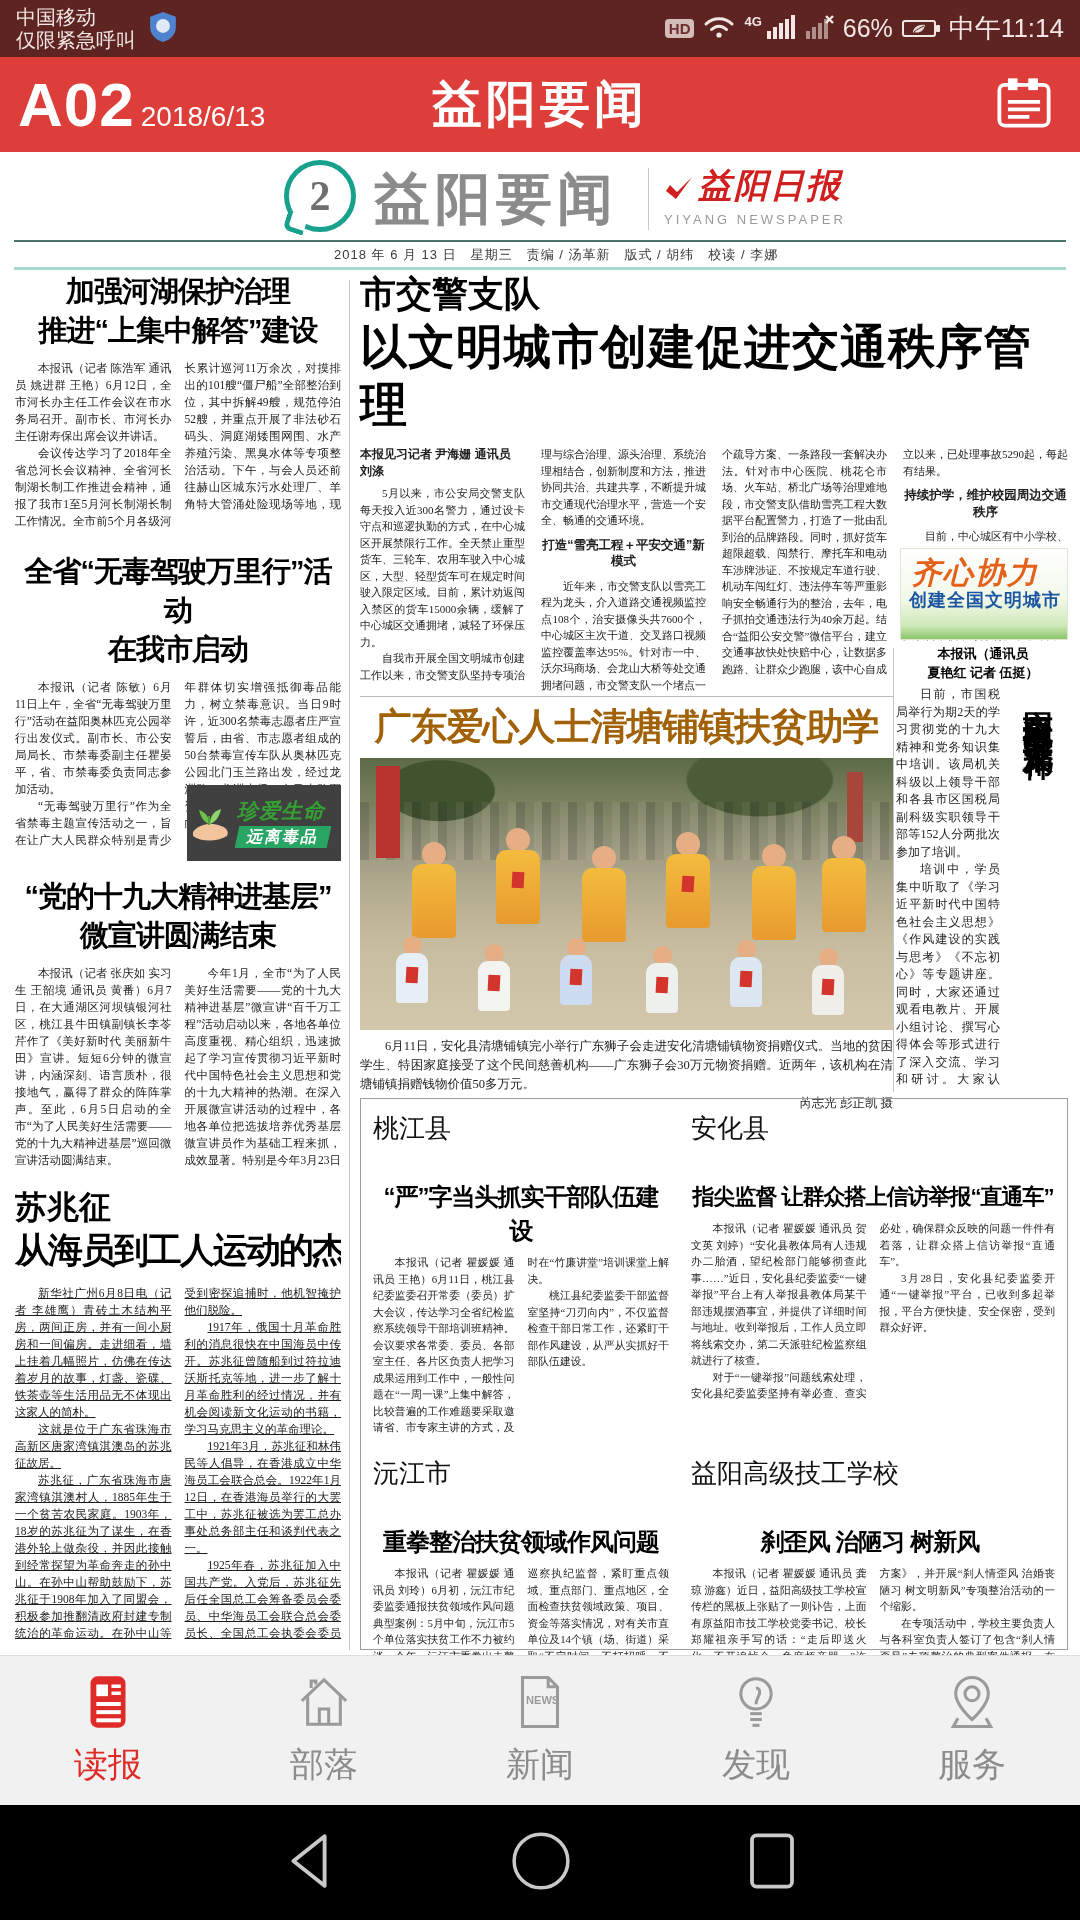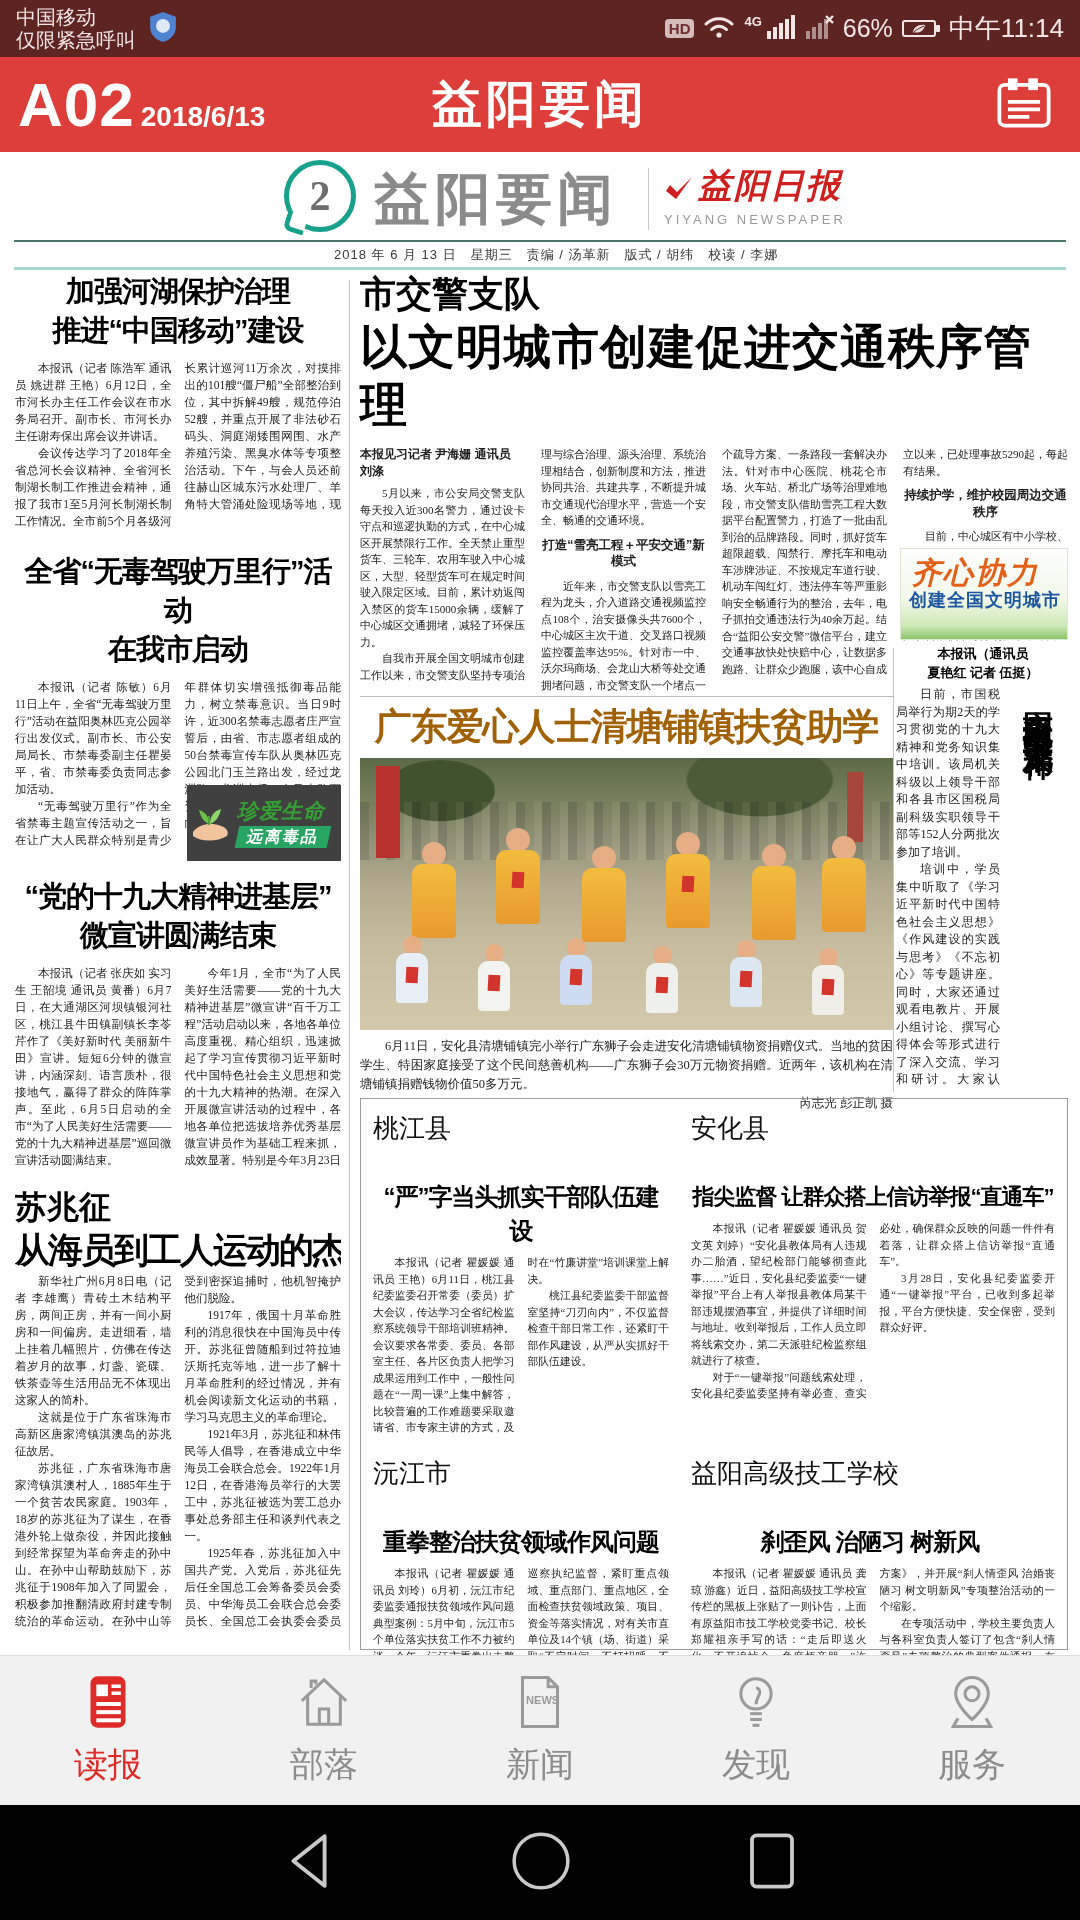--- a/index.html
+++ b/index.html
@@ -19,21 +19,21 @@
   .sb-time { font-size:26px; margin-left:4px; }
   .batt { position:relative; width:34px; height:17px; border:2px solid #f3e7e5; border-radius:3px; display:flex; align-items:center; justify-content:center;}
   .batt:after { content:""; position:absolute; right:-6px; top:3px; width:4px; height:7px; background:#f3e7e5; border-radius:1px;}
   .net4g { font-size:13px; font-weight:bold; position:relative; top:-7px; margin-right:-4px;}
 
   
   .app-header { position:absolute; left:0; top:57px; width:1080px; height:95px; background:#dd3e3a;
     color:#fff; display:flex; align-items:center; }
   .ah-left { display:flex; align-items:baseline; padding-left:18px; width:330px; }
   .ah-page { font-size:62px; font-weight:bold; letter-spacing:1px;}
-  .ah-date { font-size:28px; margin-left:6px;font-weight:bold; }
+  .ah-date { font-size:28px; margin-left:6px; }
   .ah-title { flex:1; text-align:center; font-size:50px; font-weight:bold; letter-spacing:4px;}
   .ah-right { width:330px; display:flex; justify-content:flex-end; padding-right:26px;}
   .ah-btn { background:none; border:none; cursor:pointer; }
 
   
   .page { position:absolute; left:0; top:152px; width:1080px; height:1503px; background:#fff; overflow:hidden;
     font-family:"Liberation Serif","DejaVu Serif",serif; }
   .abs { position:absolute; }
 
   .mh-circle { position:absolute; left:284px; top:8px; width:72px; height:72px; border:5px solid #17a18c;
@@ -230,21 +230,21 @@
 
     <div class="vrule" style="left:349px; top:128px; height:1370px;"></div>
     <div class="vrule" style="left:893px; top:496px; height:444px;"></div>
     <div class="abs" style="left:360px; top:544px; width:533px; border-top:1px solid #bbb;"></div>
 
     <div class="abs" style="left:15px; top:120px; width:326px; height:1382px;">
 
       <div class="lart">
         <div class="h-c2">
           <div>加强河湖保护治理</div>
-          <div>推进“中国移动”建设</div>
+          <div>推进“上集中解答”建设</div>
         </div>
         <div class="bt cols2" style="height:176px; margin-top:10px;">
           <p>本报讯（记者 陈浩军 通讯员 姚进群 王艳）6月12日，全市河长办主任工作会议在市水务局召开。副市长、市河长办主任谢寿保出席会议并讲话。</p>
           <p>会议传达学习了2018年全省总河长会议精神、全省河长制湖长制工作推进会精神，通报了我市1至5月河长制湖长制工作情况。全市前5个月各级河长累计巡河11万余次，对摸排出的101艘“僵尸船”全部整治到位，其中拆解49艘，规范停泊52艘，并重点开展了非法砂石码头、洞庭湖矮围网围、水产养殖污染、黑臭水体等专项整治活动。下午，与会人员还前往赫山区城东污水处理厂、羊角特大管涌处险现场等地，现场考察该区河长制湖长制工作开展情况。</p>
 
         </div>
       </div>
 
       <div class="lart">
         <div class="h-c2">
@@ -280,21 +280,21 @@
         <div class="bt cols2" style="height:206px; margin-top:10px;">
           <p>本报讯（记者 张庆如 实习生 王韶境 通讯员 黄番）6月7日，在大通湖区河坝镇银河社区，桃江县牛田镇副镇长李苓芹作了《美好新时代 美丽新牛田》宣讲。短短6分钟的微宣讲，内涵深刻、语言质朴，很接地气，赢得了群众的阵阵掌声。至此，6月5日启动的全市“为了人民美好生活需要——党的十九大精神进基层”巡回微宣讲活动圆满结束。</p>
           <p>今年1月，全市“为了人民美好生活需要——党的十九大精神进基层”微宣讲“百千万工程”活动启动以来，各地各单位高度重视、精心组织，迅速掀起了学习宣传贯彻习近平新时代中国特色社会主义思想和党的十九大精神的热潮。在深入开展微宣讲活动的过程中，各地各单位把选拔培养优秀基层微宣讲员作为基础工程来抓，成效显著。特别是今年3月23日举行的全市微宣讲总决赛，一大批优秀微宣讲员脱颖而出，受到广泛好评。</p>
 
         </div>
       </div>
 
       <div>
         <div class="sub-kicker">苏兆征</div>
         <div class="sub-head">从海员到工人运动的杰出领袖</div>
-        <div class="bt cols2" style="height:372px; margin-top:0;">
+        <div class="bt cols2" style="height:372px; margin-top:12px;text-decoration:underline;">
           <p>新华社广州6月8日电（记者 李雄鹰）青砖土木结构平房，两间正房，并有一间小厨房和一间偏房。走进细看，墙上挂着几幅照片，仿佛在传达着岁月的故事，灯盏、瓷碟、铁茶壶等生活用品无不体现出这家人的简朴。</p>
           <p>这就是位于广东省珠海市高新区唐家湾镇淇澳岛的苏兆征故居。</p>
           <p>苏兆征，广东省珠海市唐家湾镇淇澳村人，1885年生于一个贫苦农民家庭。1903年，18岁的苏兆征为了谋生，在香港外轮上做杂役，并因此接触到经常探望为革命奔走的孙中山。在孙中山帮助鼓励下，苏兆征于1908年加入了同盟会，积极参加推翻清政府封建专制统治的革命运动。在孙中山等受到密探追捕时，他机智掩护他们脱险。</p>
           <p>1917年，俄国十月革命胜利的消息很快在中国海员中传开。苏兆征曾随船到过符拉迪沃斯托克等地，进一步了解十月革命胜利的经过情况，并有机会阅读新文化运动的书籍，学习马克思主义的革命理论。</p>
           <p>1921年3月，苏兆征和林伟民等人倡导，在香港成立中华海员工会联合总会。1922年1月12日，在香港海员举行的大罢工中，苏兆征被选为罢工总办事处总务部主任和谈判代表之一。</p>
           <p>1925年春，苏兆征加入中国共产党。入党后，苏兆征先后任全国总工会筹备委员会委员、中华海员工会联合总会委员长、全国总工会执委会委员长，是中国工人运动的著名领袖。在中共五大上，</p>
 
         </div>
       </div>
     </div>

